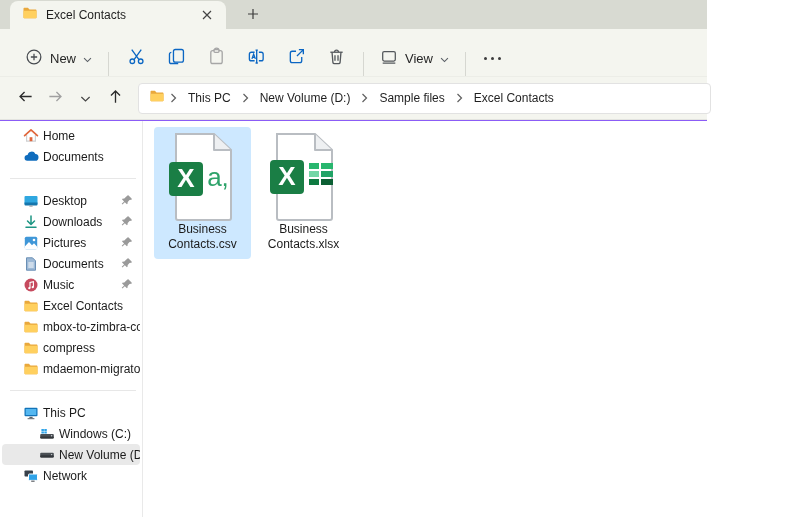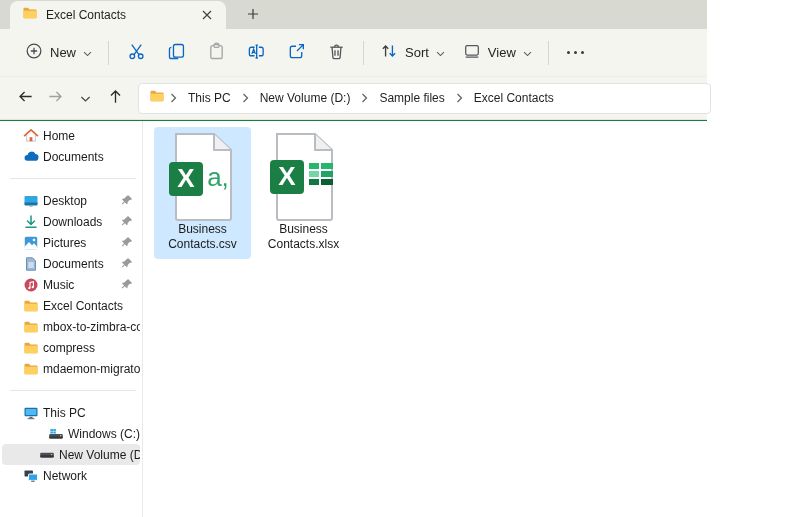--- a/index.html
+++ b/index.html
@@ -1,33 +1,33 @@
 <!DOCTYPE html>
 <html><head>
 <meta charset="utf-8">
 <style>
   * { box-sizing: border-box; margin: 0; padding: 0; }
   html,body { width:800px; height:517px; overflow:hidden; }
   body { font-family:"Liberation Sans", sans-serif; background:#fff; color:#1b1b1b; }
-  .window { position:relative; width:707px; height:517px; background:#15803d; }
+  .window { position:relative; width:707px; height:517px; background:#8b5cf6; }
 
   
   .titlebar { height:29px; background:#d8dad2; display:flex; align-items:flex-end; }
   .tab { margin-left:10px; width:216px; height:28px; background:#f4f5ef;
          border-radius:8px 8px 0 0; display:flex; align-items:center;
          padding:0 8px 0 12px; gap:8px; }
   .tab-label { flex:1; font-size:12px; color:#1f1f1f; white-space:nowrap; overflow:hidden; }
   .tab-close { width:22px; height:22px; border:none; background:transparent; display:flex;
                align-items:center; justify-content:center; border-radius:4px; cursor:pointer; }
   .newtab { width:26px; height:24px; margin:0 0 2px 14px; border:none; background:transparent;
             display:flex; align-items:center; justify-content:center; border-radius:4px; cursor:pointer; }
 
   
   .toolbar { height:48px; background:#f4f5ef; border-bottom:1px solid #ecede7;
-             display:flex; align-items:center; padding-left:16px; }
+             display:flex; align-items:flex-end; padding-left:16px; }
   .tb-btn { border:none; background:transparent; display:flex; align-items:center;
             gap:7px; padding:7px 9px; border-radius:4px; font-size:13px; color:#252525;
             font-family:inherit; cursor:pointer; }
   .tb-icon-btn { border:none; background:transparent; width:40px; height:36px;
                  display:flex; align-items:center; justify-content:center; border-radius:4px; cursor:pointer; }
   .tb-sep { width:1px; height:24px; background:#d6d7d1; margin:0 7px; }
   .dots { display:flex; gap:4px; }
   .dots i { width:3px; height:3px; border-radius:50%; background:#3c3c3c; }
 
   
@@ -41,21 +41,21 @@
   .crumb { font-size:12px; color:#1f1f1f; padding:3px 6px; border-radius:3px;
            white-space:nowrap; cursor:pointer; }
   .crumb-sep { display:flex; align-items:center; padding:0 1px; }
 
   
   .content { position:absolute; top:121px; left:0; right:0; bottom:0; display:flex; background:#fff; }
   .sidebar { width:143px; border-right:1px solid #e9e9e9; padding-top:4px; overflow:hidden; flex:none; }
   .snav { height:21px; display:flex; align-items:center; gap:4px; padding-left:21px;
           font-size:12px; border-radius:4px; margin:0 2px; position:relative;
           white-space:nowrap; cursor:pointer; }
-  .snav.indent { padding-left:37px;justify-content:flex-end; }
+  .snav.indent { padding-left:37px; }
   .snav.selected { background:#e9e9e9; }
   .snav .ic { flex:none; display:flex; }
   .snav .lbl { overflow:hidden; }
   .pin { position:absolute; right:7px; top:4px; }
   .sdivider { height:1px; background:#e7e7e7; margin:11px 6px 11px 10px; }
 
   .main { flex:1; position:relative; }
   .tile { position:absolute; top:6px; width:97px; padding:5px 2px 7px; border-radius:4px;
           text-align:center; cursor:pointer; }
   .tile.selected { background:#cde8ff; }
@@ -159,38 +159,20 @@
             <path d="M3.5 5.5h13"></path>
             <path d="M8 5.3a2 2 0 0 1 4 0"></path>
             <path d="M5.3 5.5l.9 10.6a1.6 1.6 0 0 0 1.6 1.4h4.4a1.6 1.6 0 0 0 1.6-1.4l.9-10.6"></path>
             <path d="M8.4 8.6v5.8 M11.6 8.6v5.8"></path>
           </svg>
       </span>
     </button>
 
     <div class="tb-sep"></div>
 
-    <button class="tb-btn">
-      <span>
-        <svg width="18" height="18" viewBox="0 0 20 20" fill="none" stroke-width="1.5">
-            <g stroke="#3c4043">
-              <path d="M6.2 16V4.6 M3.2 7.4 L6.2 4.4 L9.2 7.4"></path>
-            </g>
-            <g stroke="#0b66c3">
-              <path d="M13.8 4v11.4 M10.8 12.6 L13.8 15.6 L16.8 12.6"></path>
-            </g>
-          </svg>
-      </span>
-      <span>Sort</span>
-      <span>
-        <svg width="9" height="6" viewBox="0 0 10 7" fill="none" stroke="#5a5f66" stroke-width="1.3">
-            <path d="M1 1.3 L5 5.3 L9 1.3"></path>
-          </svg>
-      </span>
-    </button>
 
     <button class="tb-btn">
       <span>
         <svg width="18" height="18" viewBox="0 0 20 20" fill="none" stroke="#54585c" stroke-width="1.4">
             <rect x="3" y="4" width="14" height="10.5" rx="1.6"></rect>
             <path d="M3 16.8h14"></path>
           </svg>
       </span>
       <span>View</span>
       <span>

